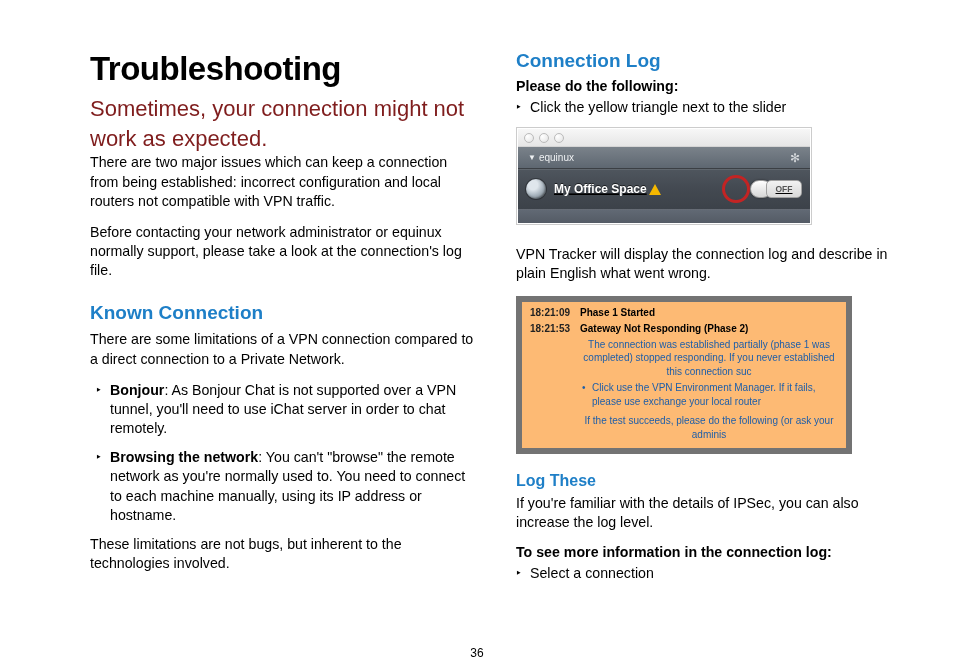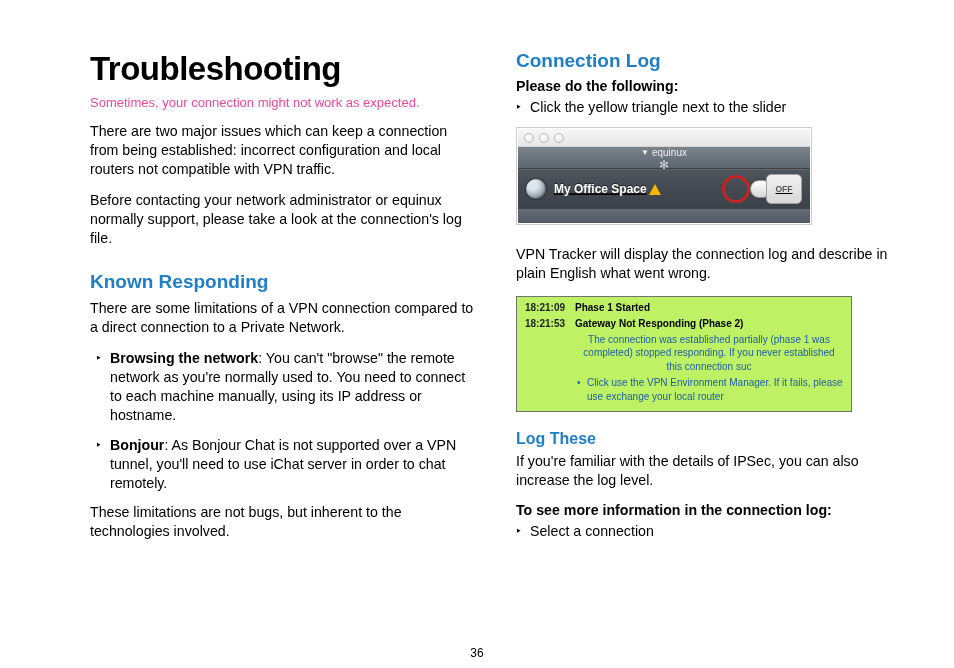--- a/index.html
+++ b/index.html
@@ -18,25 +18,24 @@
   }
   .col-left { padding-right: 30px; }
   .col-right { padding-left: 10px; }
   h1 {
     font-size: 33px;
     font-weight: 700;
     margin-bottom: 6px;
     letter-spacing: -0.5px;
   }
   .subtitle {
-    color: #ec4899;
-    font-size: 13px;
+    color: #7f1d1d;
+    font-size: 22px;
     font-weight: 400;
     line-height: 1.35;
-    margin-bottom: 10px;
   }
   p {
     font-size: 14.2px;
     line-height: 1.35;
     margin-bottom: 12px;
   }
   h2 {
     color: #1e7fc7;
     font-size: 19px;
     font-weight: 600;
@@ -117,21 +116,20 @@
   .toolbar {
     height: 22px;
     background: linear-gradient(#7a828a,#5e6771);
     display: flex;
     align-items: center;
     padding: 0 10px;
     color: #eef0f2;
     font-size: 10px;
     justify-content: space-between;
     border-bottom: 1px solid #3b3f44;
-    flex-direction: column;
   }
   .toolbar .tri { font-size: 8px; display:inline-block; transform: translateY(-1px); margin-right:3px;}
   .gear { font-size: 12px; opacity: .8; }
   .dark-row {
     height: 40px;
     background: linear-gradient(#4f565e,#434951 50%,#3c4249);
     display: flex;
     align-items: center;
     padding: 0 8px;
     position: relative;
@@ -174,68 +172,68 @@
     border-radius: 50%;
     pointer-events: none;
   }
   .knob {
     width: 22px; height: 18px; border-radius: 9px;
     background: linear-gradient(#fff,#d6d6d6);
     border: 1px solid #999;
     box-shadow: 0 0 2px rgba(0,0,0,.5);
   }
   .off-label {
-    width: 36px; height: 30px; border-radius: 5px;
+    width: 36px; height: 18px; border-radius: 5px;
     background: linear-gradient(#f2f2f2,#d8d8d8);
     border: 1px solid #a0a0a0;
     font-size: 8.5px;
     color: #555;
     display:flex; align-items:center; justify-content:center;
     margin-left: -6px;
     font-weight:600;
   }
   .footer-row {
     height: 14px;
     background: linear-gradient(#616974,#545b65);
     border-top: 1px solid rgba(255,255,255,.1);
   }
 
   
   .log-shot {
-    border: 1px solid #737373;
+    border: 6px solid #737373;
     width: 336px;
     margin: 6px 0 14px 0;
     font-size: 10px;
-    background: #bef264;
+    background: #fdba74;
     padding: 4px 0;
   }
   .log-row { display: flex; padding: 1px 8px; }
   .log-time { width: 50px; color:#222; font-weight:600; flex-shrink:0;}
   .log-title { font-weight:700; color:#000; }
   .log-sub { color:#1e5ea8; padding: 3px 8px 3px 58px; line-height:1.35;text-align:center; }
   .log-li { padding-left: 70px; color:#1e5ea8; position:relative; line-height:1.35; margin-bottom:4px; }
   .log-li::before { content:"•"; position:absolute; left:60px; }
 </style>
 </head>
 <body>
 
 <div class="col col-left">
   <h1>Troubleshooting</h1>
   <div class="subtitle">Sometimes, your connection might not work as expected.</div>
   <p>There are two major issues which can keep a connection from being established: incorrect configuration and local routers not compatible with VPN traffic.</p>
   <p>Before contacting your network administrator or equinux normally support, please take a look at the connection's log file.</p>
 
-  <h2>Known Responding</h2>
+  <h2>Known Connection</h2>
   <p>There are some limitations of a VPN connection compared to a direct connection to a Private Network.</p>
 
+  <div class="bullet">
+    <span class="bt">Bonjour</span><span>: As Bonjour Chat is not supported over a VPN tunnel, you'll need to use iChat server in order to chat remotely.</span>
+  </div>
   <div class="bullet">
     <span class="bt">Browsing the network</span><span>: You can't "browse" the remote network as you're normally used to. You need to connect to each machine manually, using its IP address or hostname.</span>
-  </div>
-  <div class="bullet">
-    <span class="bt">Bonjour</span><span>: As Bonjour Chat is not supported over a VPN tunnel, you'll need to use iChat server in order to chat remotely.</span>
   </div>
 
   <p>These limitations are not bugs, but inherent to the technologies involved.</p>
 </div>
 
 <div class="col col-right">
   <h2 style="margin-top:0">Connection Log</h2>
   <div class="bold-intro">Please do the following:</div>
   <div class="step">Click the yellow triangle next to the slider</div>
 
@@ -270,20 +268,21 @@
       <span class="log-title">Phase 1 Started</span>
     </div>
     <div class="log-row" style="margin-top:3px">
       <span class="log-time">18:21:53</span>
       <span class="log-title">Gateway Not Responding (Phase 2)</span>
     </div>
     <div class="log-sub">The connection was established partially (phase 1 was completed) stopped responding. If you never established this connection suc</div>
     <div class="log-li">
       <span>Click use the </span><a>VPN Environment Manager</a><span>. If it fails, please use exchange your local router</span>
     </div>
+    <div class="log-sub" style="padding-top:2px">If the test succeeds, please do the following (or ask your adminis</div>
   </div>
 
   <h3>Log These</h3>
   <p>If you're familiar with the details of IPSec, you can also increase the log level.</p>
   <div class="bold-intro">To see more information in the connection log:</div>
   <div class="step">Select a connection</div>
 </div>
 
 <div class="page-num">36</div>
 

